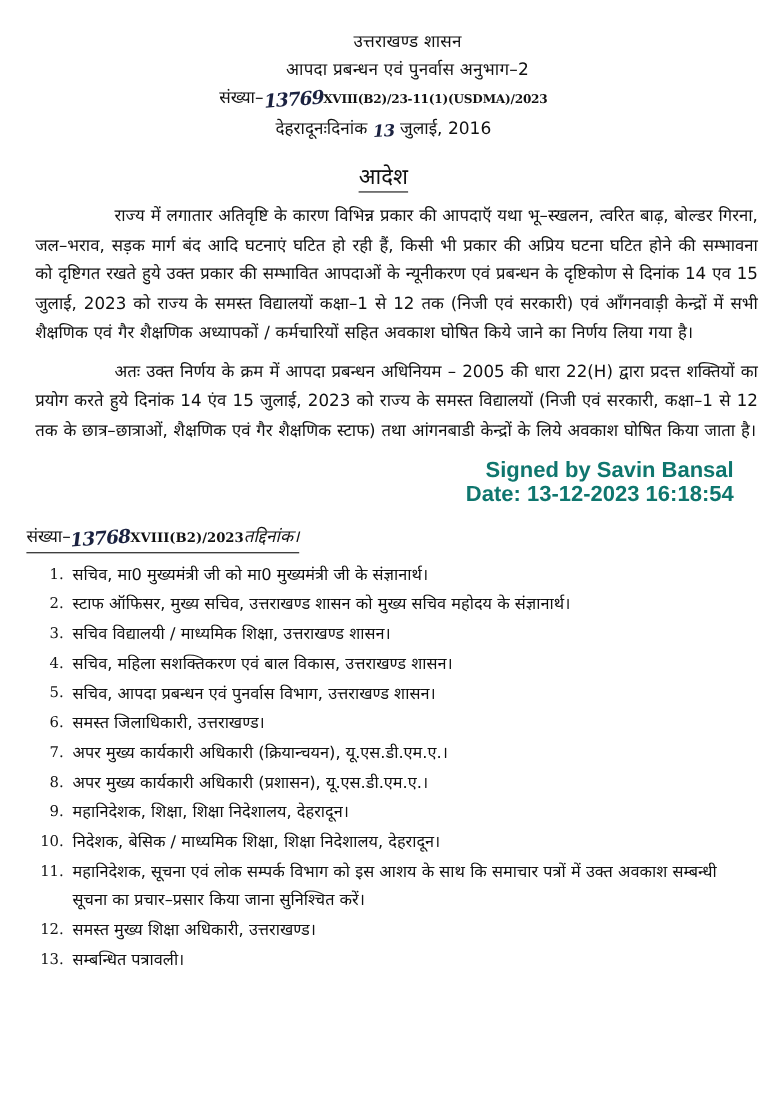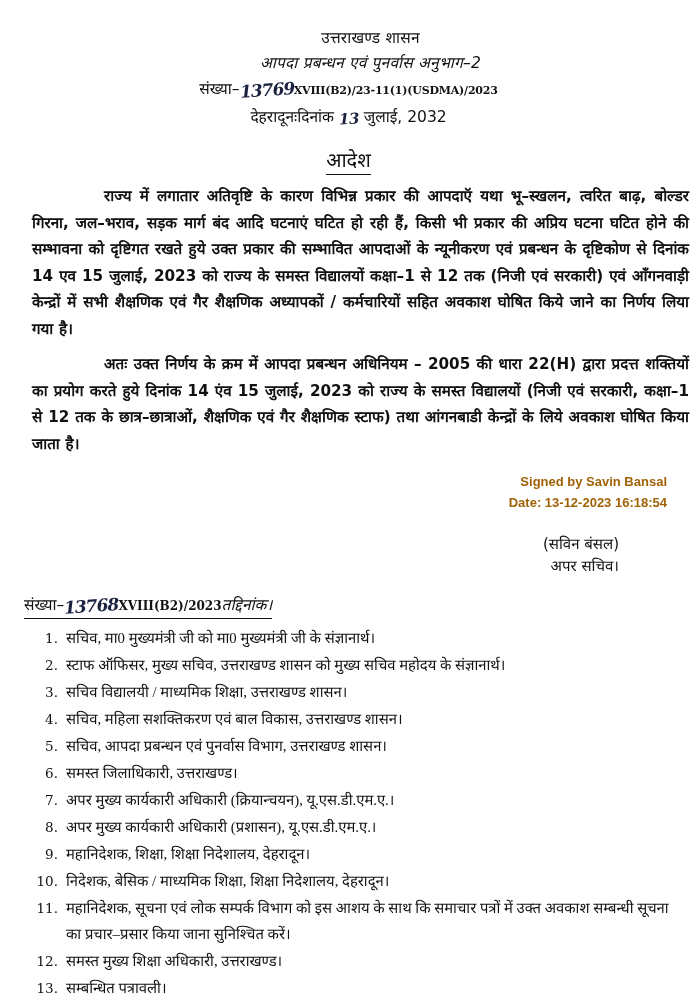--- a/index.html
+++ b/index.html
@@ -29,21 +29,21 @@
     padding-top: 26px;
   }
   .hdr-line {
     font-size: 15.5px;
     line-height: 25px;
     letter-spacing: .2px;
     white-space: nowrap;
     margin-left: 44px;
   }
   .hdr-line-1 { font-size: 15.5px; }
-  .hdr-line-2 { font-size: 15.5px; font-style: italic; }
+  .hdr-line-2 { font-size: 15.5px; }
 
   .hdr-number-line {
     font-size: 15.5px;
     line-height: 26px;
     white-space: nowrap;
   }
   .hdr-number-line .ref-label { font-size: 15.5px; }
   .hdr-number-line .ref-code {
     font-family: "DejaVu Serif", "Liberation Serif", serif;
     font-weight: bold;
@@ -80,21 +80,20 @@
   .order-title {
     font-size: 20px;
     border-bottom: 1.4px solid #111;
     padding-bottom: 1px;
     display: inline-block;
   }
 
   
   .body-area {
     margin: 8px 8px 0 32px;
-    font-weight: bold;
   }
   .para {
     font-size: 15.2px;
     line-height: 26.5px;
     text-align: justify;
     text-justify: inter-word;
     margin: 0 0 2px 0;
     word-spacing: 0.5px;
   }
   .para .indent {
@@ -104,23 +103,23 @@
   .para-2 { margin-top: 9px; }
 
   
   .sig-block {
     margin: 14px 30px 0 0;
     text-align: right;
   }
   .sig-digital {
     font-family: "Liberation Sans", "DejaVu Sans", sans-serif;
     font-weight: bold;
-    font-size: 13px;
+    font-size: 20px;
     line-height: 21px;
-    color: #a16207;
+    color: #0f766e;
     letter-spacing: 0px;
   }
   .sig-name-wrap {
     margin-top: 20px;
     margin-right: 48px;
     text-align: right;
     font-size: 15px;
     line-height: 22px;
   }
 
@@ -159,21 +158,20 @@
     counter-reset: rec;
   }
   ol.recipients > li {
     counter-increment: rec;
     position: relative;
     font-size: 14.8px;
     line-height: 25.5px;
     margin-bottom: 1.5px;
     padding-left: 6px;
     text-align: left;
-    font-family: Liberation Serif, serif;
   }
   ol.recipients > li::before {
     content: counter(rec) ".";
     position: absolute;
     left: -28px;
     width: 26px;
     text-align: right;
     font-family: "DejaVu Serif", "Liberation Serif", serif;
     font-size: 13.5px;
   }
@@ -185,40 +183,36 @@
 
   <div class="header">
     <div class="hdr-line hdr-line-1">उत्तराखण्ड शासन</div>
     <div class="hdr-line hdr-line-2">आपदा प्रबन्धन एवं पुनर्वास अनुभाग–2</div>
     <div class="hdr-number-line">
       <span class="ref-label">संख्या–</span><span class="handwritten">13769</span><span class="ref-code">XVIII(B2)/23-11(1)(USDMA)/2023</span>
     </div>
     <div class="hdr-place-line">
       <span>देहरादूनःदिनांक</span>
       <span class="handwritten small">13</span>
-      <span>जुलाई, 2032</span>
+      <span>जुलाई, 2016</span>
     </div>
   </div>
 
   <div class="order-title-wrap">
     <span class="order-title">आदेश</span>
   </div>
 
   <div class="body-area">
     <p class="para para-1"><span class="indent"></span><span>राज्य में लगातार अतिवृष्टि के कारण विभिन्न प्रकार की आपदाऍ यथा भू–स्खलन, त्वरित बाढ़, बोल्डर गिरना, जल–भराव, सड़क मार्ग बंद आदि घटनाएं घटित हो रही हैं, किसी भी प्रकार की अप्रिय घटना घटित होने की सम्भावना को दृष्टिगत रखते हुये उक्त प्रकार की सम्भावित आपदाओं के न्यूनीकरण एवं प्रबन्धन के दृष्टिकोण से दिनांक 14 एव 15 जुलाई, 2023 को राज्य के समस्त विद्यालयों  कक्षा–1 से 12 तक (निजी एवं सरकारी) एवं ऑंगनवाड़ी केन्द्रों में सभी शैक्षणिक एवं गैर शैक्षणिक अध्यापकों / कर्मचारियों सहित अवकाश घोषित किये जाने का निर्णय लिया गया है।</span></p>
     <p class="para para-2"><span class="indent"></span><span>अतः उक्त निर्णय के क्रम में आपदा प्रबन्धन अधिनियम – 2005 की धारा 22(H) द्वारा प्रदत्त शक्तियों का प्रयोग करते हुये दिनांक 14 एंव 15 जुलाई, 2023 को राज्य के  समस्त विद्यालयों (निजी एवं सरकारी, कक्षा–1 से 12 तक के छात्र–छात्राओं, शैक्षणिक एवं गैर शैक्षणिक स्टाफ) तथा आंगनबाडी केन्द्रों के लिये अवकाश घोषित किया जाता है।</span></p>
   </div>
 
   <div class="sig-block">
     <div class="sig-digital">Signed by Savin Bansal</div>
     <div class="sig-digital">Date: 13-12-2023 16:18:54</div>
-    <div class="sig-name-wrap">
-      <div>(सविन बंसल)</div>
-      <div>अपर सचिव।</div>
-    </div>
   </div>
 
   <div class="endorse">
     <div class="endorse-num"><span>संख्या–</span><span class="handwritten">13768</span><span class="ref-code">XVIII(B2)/2023</span><span class="tad">तद्दिनांक।</span></div>
   </div>
 
   <ol class="recipients">
     <li>सचिव, मा0 मुख्यमंत्री जी को मा0 मुख्यमंत्री जी के संज्ञानार्थ।</li>
     <li>स्टाफ ऑफिसर, मुख्य सचिव, उत्तराखण्ड शासन को मुख्य सचिव महोदय के संज्ञानार्थ।</li>
     <li>सचिव विद्यालयी / माध्यमिक शिक्षा, उत्तराखण्ड शासन।</li>

